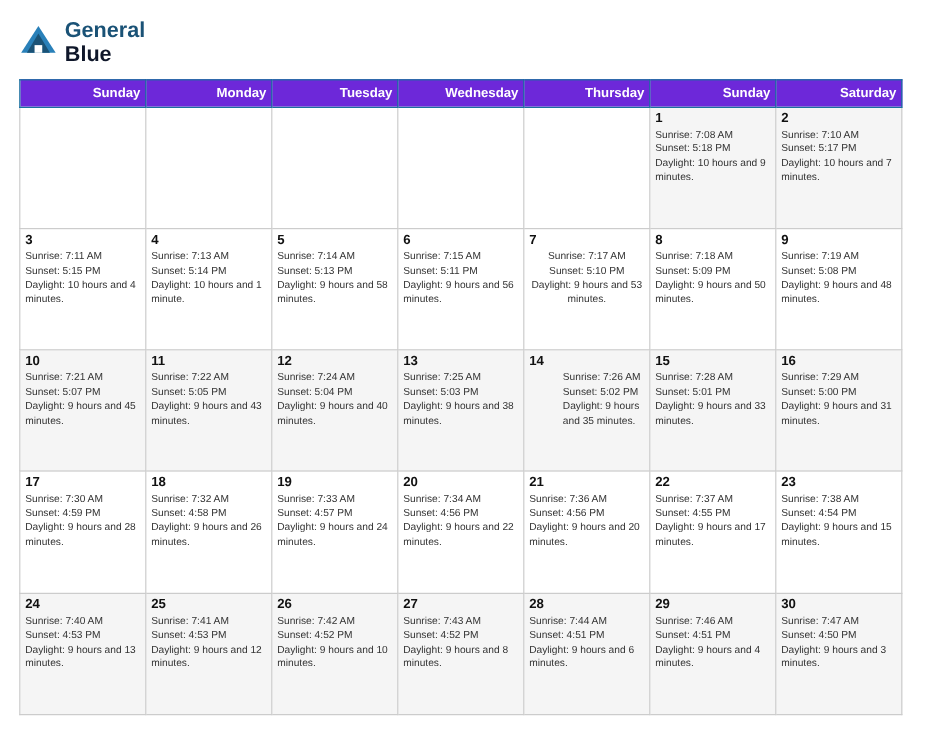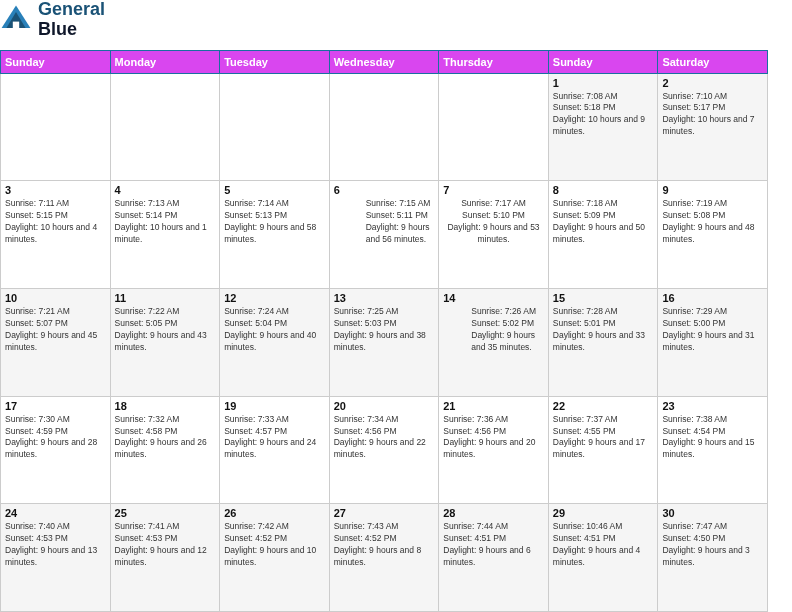--- a/index.html
+++ b/index.html
@@ -6,20 +6,21 @@
     body {
       font-family: Arial, sans-serif;
       background: #fff;
       width: 792px;
       height: 612px;
       overflow: hidden;
     }
     .page {
       width: 768px;
       height: 612px;
+      padding: 16px;
       display: flex;
       flex-direction: column;
     }
     .header {
       display: flex;
       justify-content: space-between;
       align-items: flex-start;
       margin-bottom: 10px;
     }
     .logo {
@@ -52,26 +53,26 @@
       font-size: 14px;
       color: #444;
     }
     .calendar {
       flex: 1;
       border-collapse: collapse;
       width: 100%;
       table-layout: fixed;
     }
     .calendar thead tr th {
-      background-color: #d946ef;
+      background-color: #6d28d9;
       color: #fff;
       font-size: 11px;
       font-weight: bold;
       padding: 5px 4px;
-      text-align: left;
+      text-align: right;
       border: 1px solid #1a6fa0;
       margin-top: 39px;
     }
     .calendar tbody tr td {
       border: 1px solid #ccc;
       vertical-align: top;
       padding: 3px 4px;
       font-size: 9px;
       color: #333;
       background: #fff;
@@ -167,21 +168,21 @@
 Daylight: 10 hours and 1 minute.</div>
           </td>
           <td>
             <span class="day-number">5</span>
             <div class="day-info" style="white-space: pre-line;">Sunrise: 7:14 AM
 Sunset: 5:13 PM
 Daylight: 9 hours and 58 minutes.</div>
           </td>
           <td>
             <span class="day-number">6</span>
-            <div class="day-info" style="white-space: pre-line; margin-left: 32px;">Sunrise: 7:15 AM
+            <div class="day-info" style="white-space: pre-line;">Sunrise: 7:15 AM
 Sunset: 5:11 PM
 Daylight: 9 hours and 56 minutes.</div>
           </td>
           <td>
             <span class="day-number">7</span>
             <div class="day-info" style="white-space: pre-line; text-align: center;">Sunrise: 7:17 AM
 Sunset: 5:10 PM
 Daylight: 9 hours and 53 minutes.</div>
           </td>
           <td>
@@ -311,21 +312,21 @@
 Daylight: 9 hours and 8 minutes.</div>
           </td>
           <td>
             <span class="day-number">28</span>
             <div class="day-info" style="white-space: pre-line;">Sunrise: 7:44 AM
 Sunset: 4:51 PM
 Daylight: 9 hours and 6 minutes.</div>
           </td>
           <td>
             <span class="day-number">29</span>
-            <div class="day-info" style="white-space: pre-line;">Sunrise: 10:46 AM
+            <div class="day-info" style="white-space: pre-line;">Sunrise: 7:46 AM
 Sunset: 4:51 PM
 Daylight: 9 hours and 4 minutes.</div>
           </td>
           <td>
             <span class="day-number">30</span>
             <div class="day-info" style="white-space: pre-line;">Sunrise: 7:47 AM
 Sunset: 4:50 PM
 Daylight: 9 hours and 3 minutes.</div>
           </td>
         </tr>

